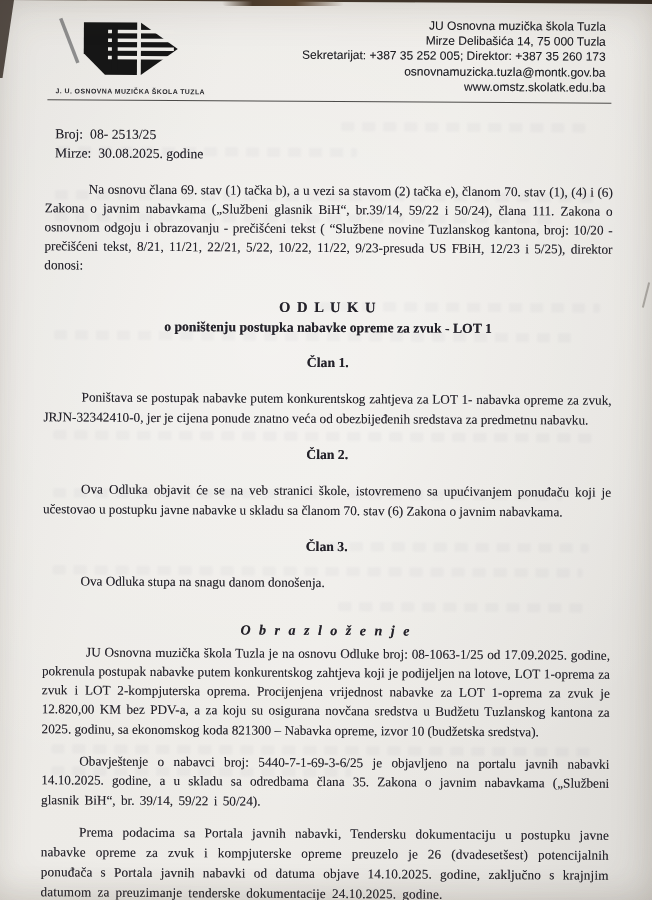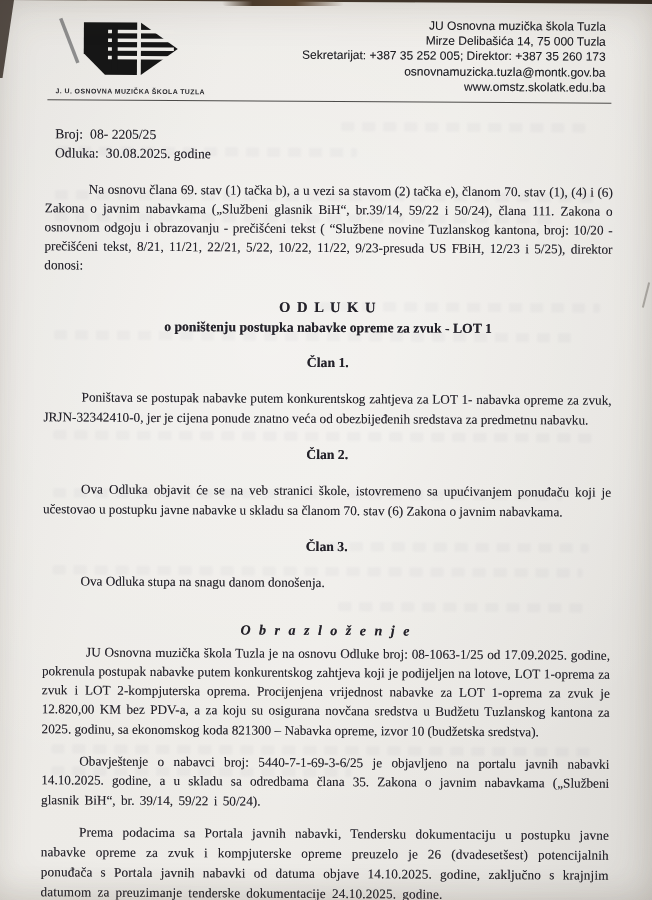--- a/index.html
+++ b/index.html
@@ -167,24 +167,24 @@
         <div>Sekretarijat: +387 35 252 005; Direktor: +387 35 260 173</div>
         <div>osnovnamuzicka.tuzla@montk.gov.ba</div>
         <div>www.omstz.skolatk.edu.ba</div>
       </div>
     </header>
 
     <hr class="rule">
 
     <div class="meta">
       <div>
-        <span>Broj:</span><span class="val">08- 2205/25</span>
+        <span>Broj:</span><span class="val">08- 2513/25</span>
       </div>
       <div>
-        <span>Odluka:</span><span class="val">30.08.2025. godine</span>
+        <span>Mirze:</span><span class="val">30.08.2025. godine</span>
       </div>
     </div>
 
     <p class="preamble">Na osnovu člana 69. stav (1) tačka b), a u vezi sa stavom (2) tačka e), članom 70. stav (1), (4) i (6) Zakona o javnim nabavkama („Službeni glasnik BiH“, br.39/14, 59/22 i 50/24), člana 111. Zakona o osnovnom odgoju i obrazovanju - prečišćeni tekst ( “Službene novine Tuzlanskog kantona, broj: 10/20 - prečišćeni tekst, 8/21, 11/21, 22/21, 5/22, 10/22, 11/22, 9/23-presuda US FBiH, 12/23 i 5/25), direktor donosi:</p>
 
     <h1 class="title">O D L U K U</h1>
     <h2 class="subtitle">o poništenju postupka nabavke opreme za zvuk - LOT 1</h2>
 
     <h3 class="clan">Član 1.</h3>
     <p class="art">Poništava se postupak nabavke putem konkurentskog zahtjeva za LOT 1- nabavka opreme za zvuk, JRJN-32342410-0, jer je cijena ponude znatno veća od obezbijeđenih sredstava za predmetnu nabavku.</p>

